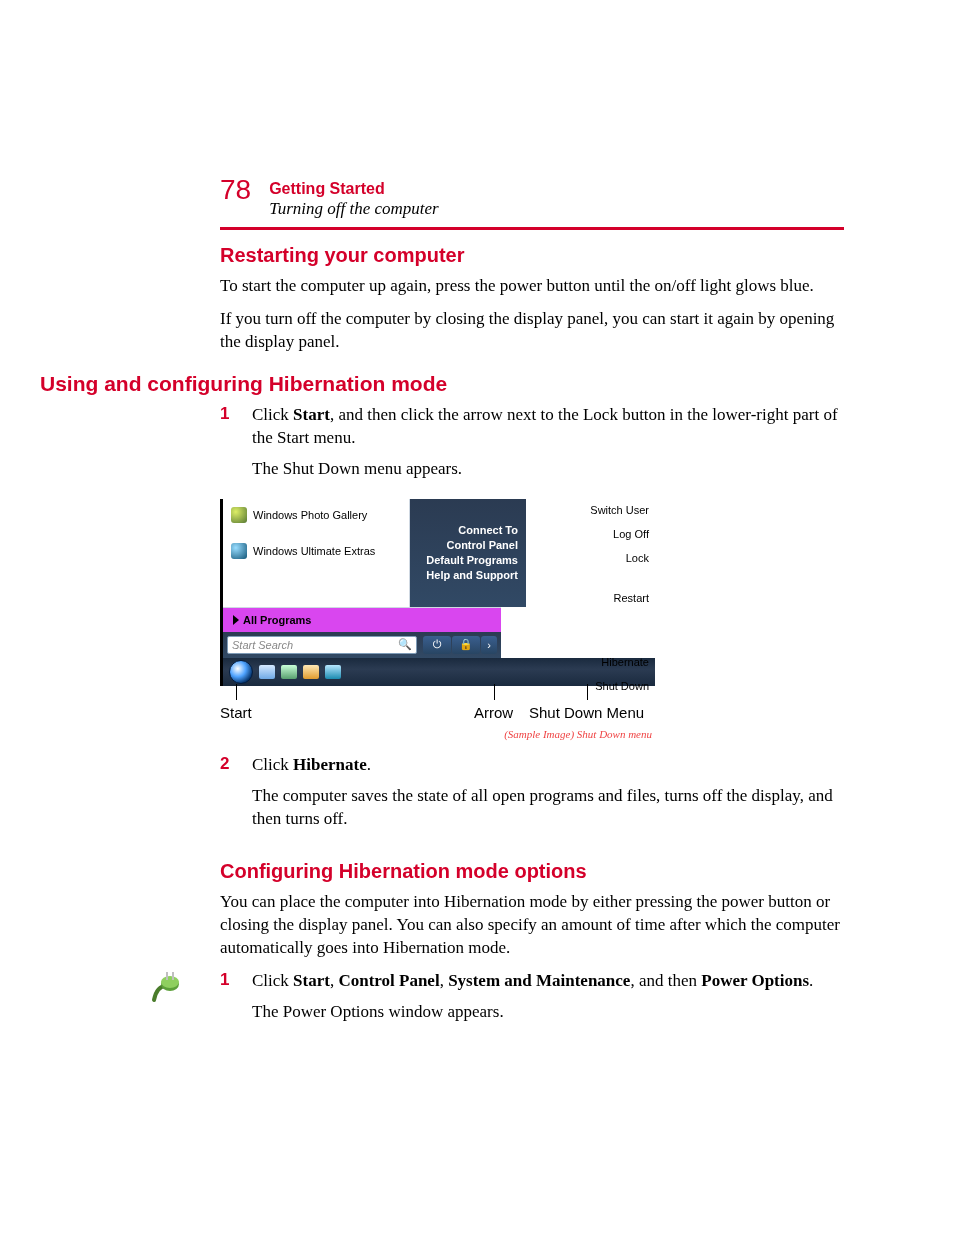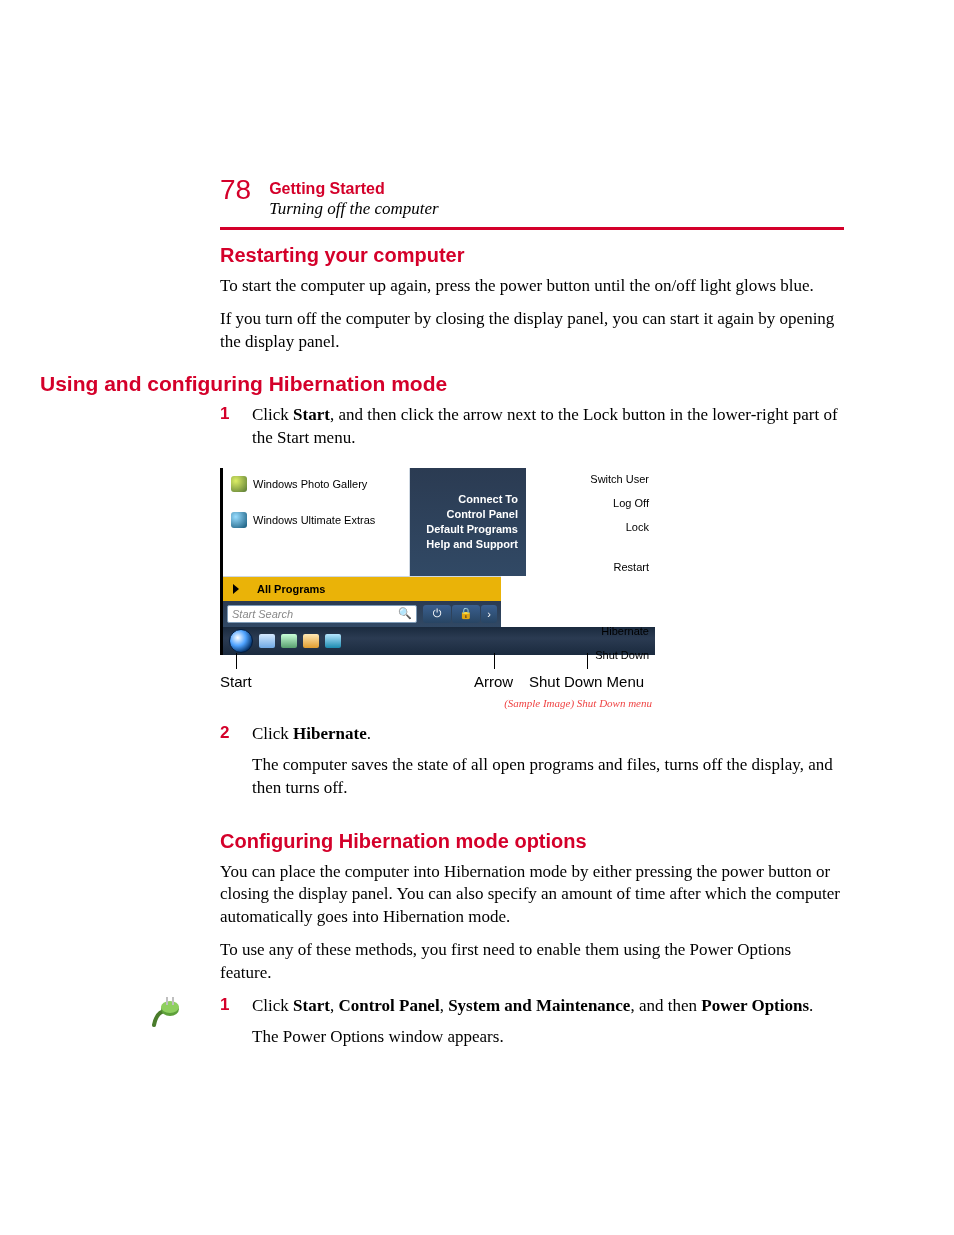--- a/index.html
+++ b/index.html
@@ -144,26 +144,26 @@
     display: flex;
     flex-direction: column;
     padding: 4px 6px;
     font-size: 11px;
     gap: 10px;
   }
   .divider {
     height: 1px; background: #d0d0d0; margin: 3px 0;
   }
   .allprog-row {
-    display:flex; align-items:center; gap:18px;
+    display:flex; align-items:center; gap:4px;
     border-top:1px solid #cfd8e2;
     padding: 6px 10px;
     font-weight: bold;
     font-size: 11px;
-    background:#eab308;
+    background:#d946ef;
   }
   .allprog-row .tri {
     width:0;height:0;border-top:5px solid transparent;border-bottom:5px solid transparent;border-left:6px solid #000;
   }
   .search-row {
     display:flex; gap:6px; align-items:center;
     background: linear-gradient(#2b3b52, #314965);
     padding:4px 4px;
   }
   .search-box {
@@ -249,20 +249,21 @@
   <p class="body-p">If you turn off the computer by closing the display panel, you can start it again by opening the display panel.</p>
 
   <div class="h2 h2-far">Using and configuring Hibernation mode</div>
 
   <div class="step">
     <div class="step-num">1</div>
     <div class="step-body">
       <p class="body-p">
         <span>Click </span><b>Start</b><span>, and then click the arrow next to the Lock button in the lower-right part of the Start menu.</span>
       </p>
+      <p class="body-p">The Shut Down menu appears.</p>
     </div>
   </div>
 
   <div class="sshot-wrap">
     <div class="sshot">
       <div class="sshot-top">
         <div class="col-left">
           <div class="prog">
             <span class="icon16 ic-pg"></span>
             <span>Windows Photo Gallery</span>
@@ -337,21 +338,20 @@
     <div class="step-body">
       <p class="body-p">
         <span>Click </span><b>Hibernate</b><span>.</span>
       </p>
       <p class="body-p">The computer saves the state of all open programs and files, turns off the display, and then turns off.</p>
     </div>
   </div>
 
   <div class="h3">Configuring Hibernation mode options</div>
   <p class="body-p">You can place the computer into Hibernation mode by either pressing the power button or closing the display panel. You can also specify an amount of time after which the computer automatically goes into Hibernation mode.</p>
-  <p class="body-p">To use any of these methods, you first need to enable them using the Power Options feature.</p>
 
   <div class="step rel">
     <div class="margin-icon">
       <svg class="plug-icon" viewBox="0 0 36 36">
         <path d="M4 30 C 6 20, 10 16, 16 16" stroke="#4a7c2b" stroke-width="4" fill="none" stroke-linecap="round"></path>
         <ellipse cx="20" cy="14" rx="9" ry="7" fill="#5da03a"></ellipse>
         <ellipse cx="20" cy="12" rx="9" ry="6" fill="#8fcf5f"></ellipse>
         <rect x="16" y="2" width="2" height="8" fill="#bfbfbf"></rect>
         <rect x="22" y="2" width="2" height="8" fill="#bfbfbf"></rect>
       </svg>

